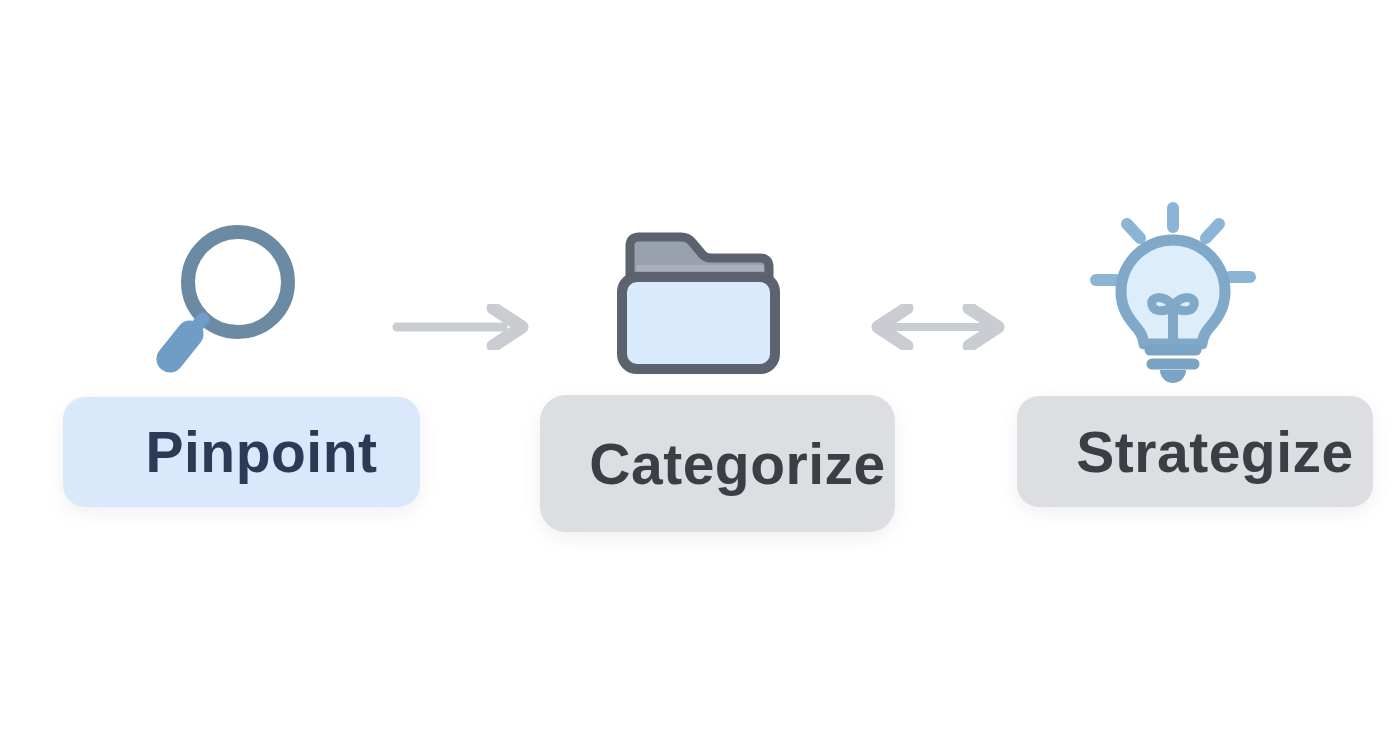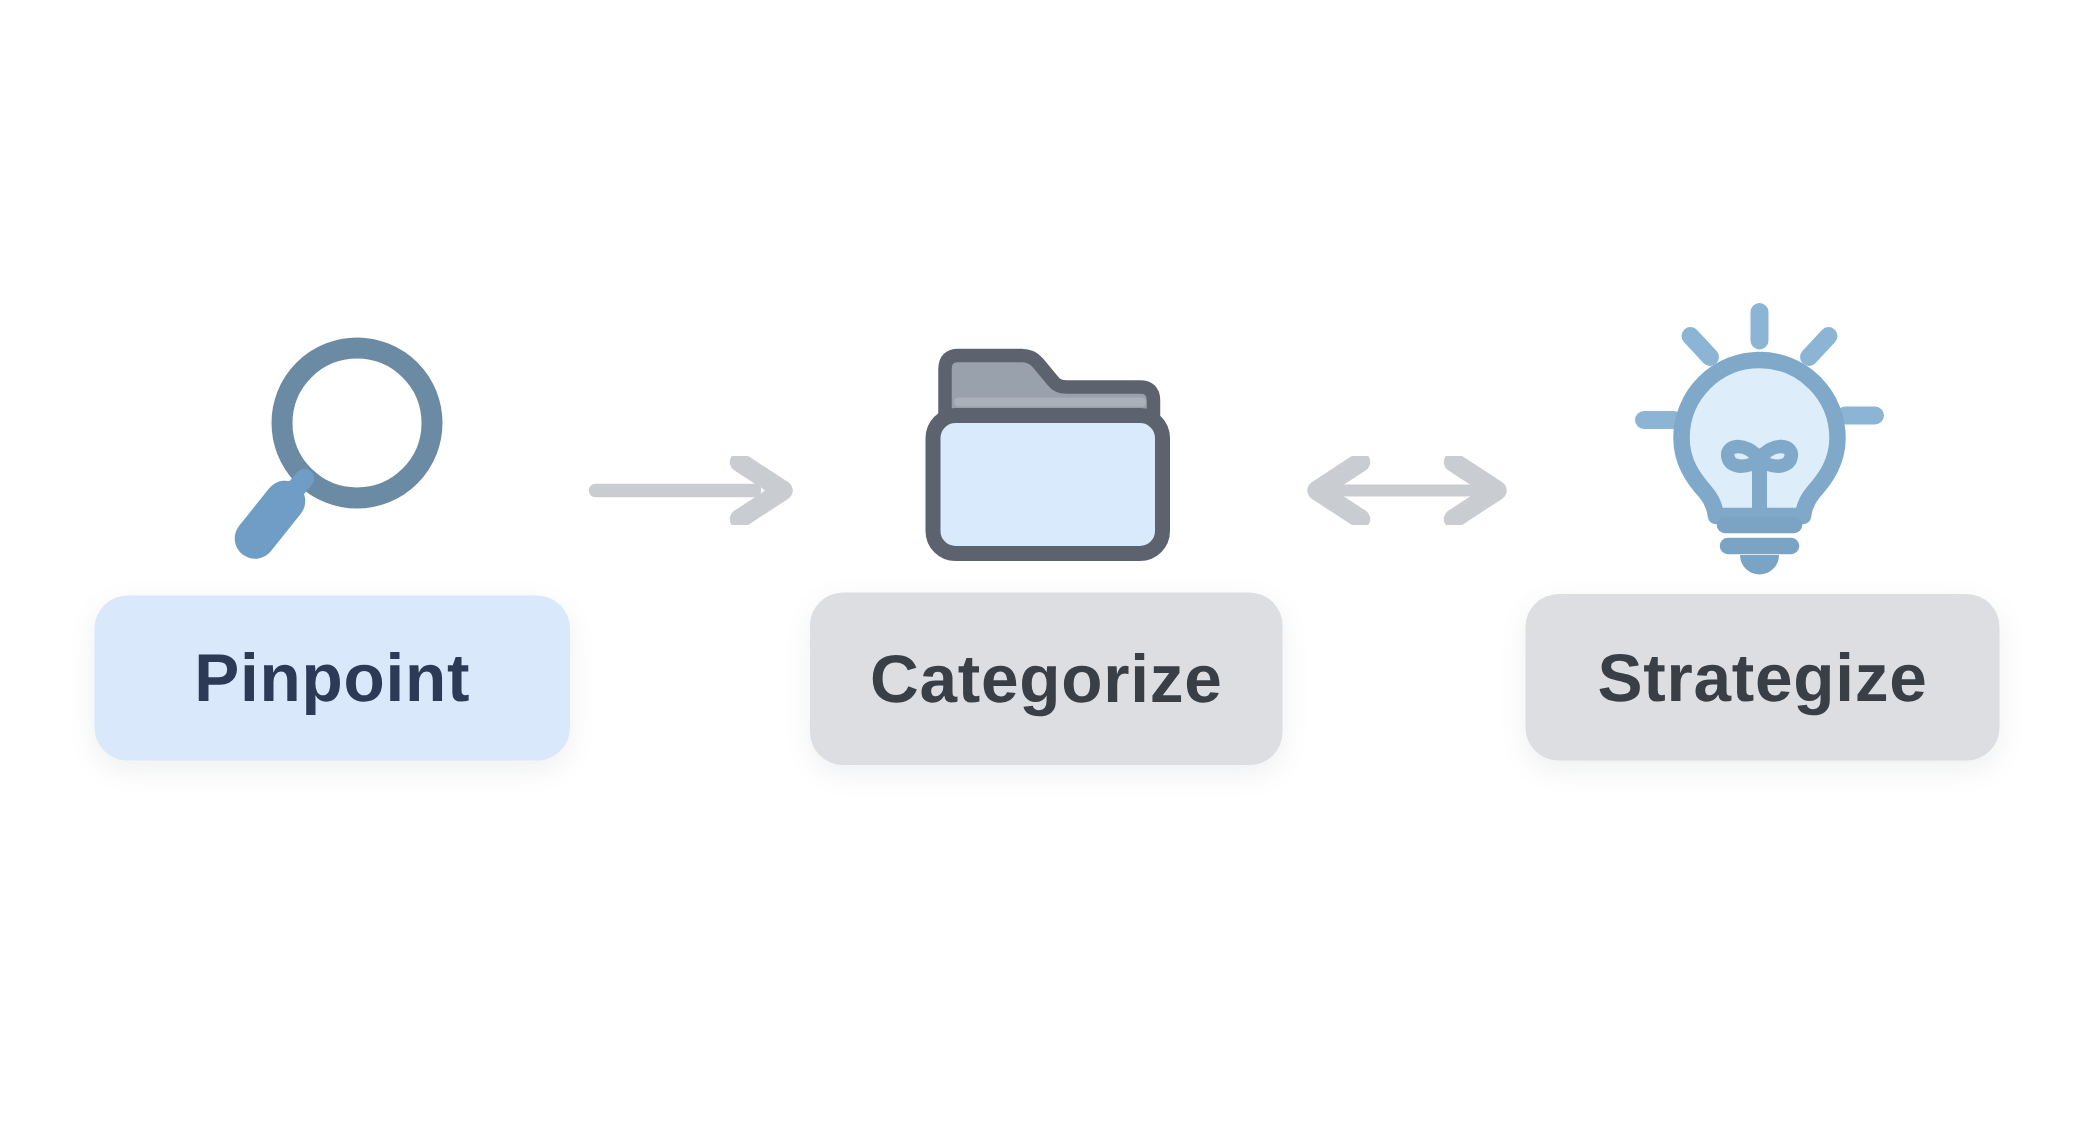--- a/index.html
+++ b/index.html
@@ -18,34 +18,35 @@
   .step-icon {
     position: absolute;
   }
   .pill {
     position: absolute;
     display: flex;
     align-items: center;
     justify-content: center;
     border-radius: 22px;
     font-weight: 700;
-    font-size: 45px;
+    font-size: 57px;
     letter-spacing: 0.5px;
     box-shadow: 0 6px 18px rgba(100,110,125,0.10);
+    padding-left: 40px;
   }
   .pill-blue {
     background: var(--pill-blue-bg, #d9e8fa);
     color: var(--text-navy, #2c3a56);
   }
   .pill-gray {
     background: var(--pill-gray-bg, #dcdee1);
     color: var(--text-dark, #3a3f45);
   }
   #pill-pinpoint   { left: 63px;  top: 397px; width: 317px; height: 110px; }
-  #pill-categorize { left: 540px; top: 395px; width: 315px; height: 115px; }
+  #pill-categorize { left: 540px; top: 395px; width: 315px; height: 137px; border-radius: 26px; }
   #pill-strategize { left: 1017px; top: 396px; width: 316px; height: 111px; text-align: center; }
 
   #icon-magnifier { left: 150px; top: 212px; }
   #icon-folder    { left: 613px; top: 226px; }
   #icon-bulb      { left: 1088px; top: 200px; }
 
   #arrow-1 { position: absolute; left: 391px; top: 304px; }
   #arrow-2 { position: absolute; left: 866px; top: 304px; }
 
   .mag-ring     { stroke: var(--mag-ring, #6b8aa3); }

